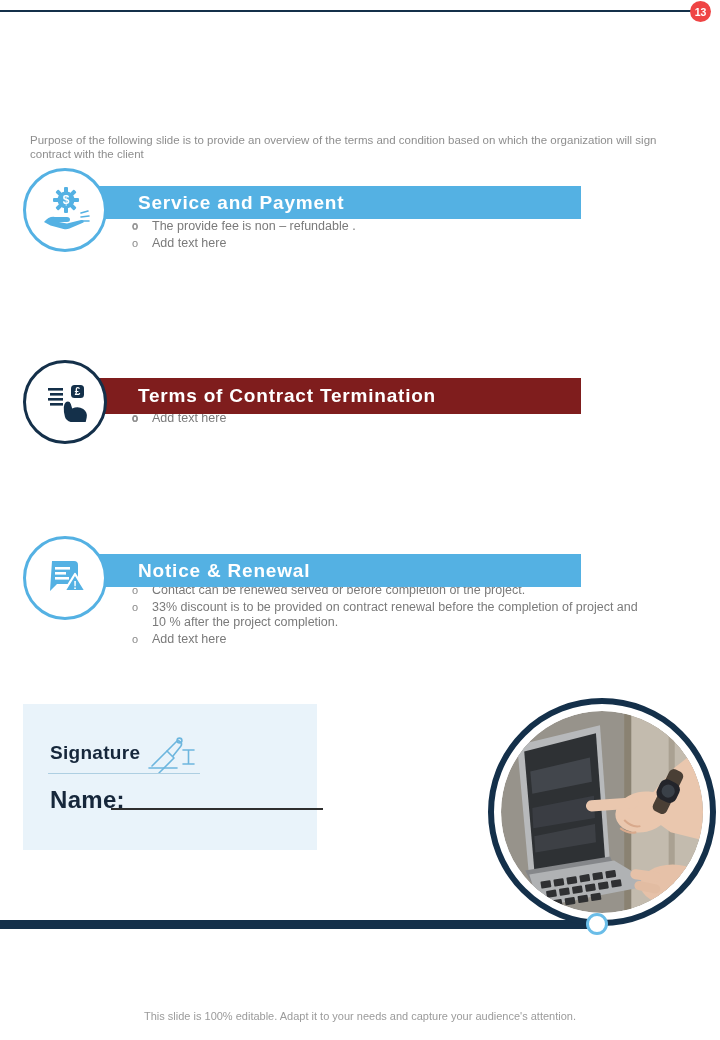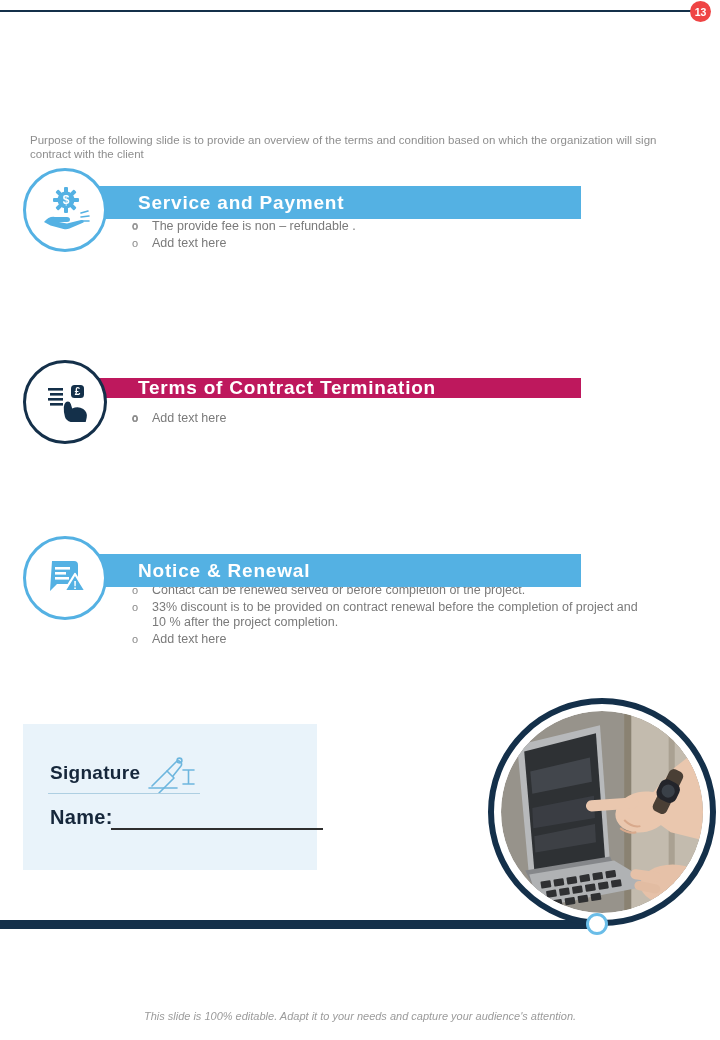--- a/index.html
+++ b/index.html
@@ -37,61 +37,61 @@
   }
   .section.light .icon-circle { border: 3px solid #54b1e3; }
   .section.dark  .icon-circle { border: 3px solid #14304a; }
   .bar {
     position: absolute; left: 60px; top: 2px; width: 443px; height: 33px;
     display: flex; align-items: center; padding-left: 78px; box-sizing: content-box;
     z-index: 1;
     margin-top: 16px;
   }
   .section.light .bar { background: #54b1e3; }
-  .section.dark  .bar { background: #be185d; height: 20px; }
+  .section.dark  .bar { background: #7f1d1d; height: 36px; }
   .bar-title { color: #ffffff; font-weight: bold; font-size: 19px; letter-spacing: 0.8px; }
   .bullets {
     position: absolute; left: 152px; width: 500px;
     margin: 0; padding: 0; list-style: none;
   }
   .bullets li {
     position: relative; font-size: 12.5px; color: #7a7a7a; line-height: 15.5px;
     margin-bottom: 1px;
   }
   .bullets li .marker {
     position: absolute; left: -20px; top: 0; font-size: 11px; color: #8a8a8a;
   }
   
   .sig-panel {
-    position: absolute; left: 23px; top: 724px; width: 294px; height: 146px;
+    position: absolute; left: 23px; top: 704px; width: 294px; height: 146px;
     background: #e9f3fa;
   }
   .sig-label { position: absolute; left: 27px; top: 38px; font-size: 19px; font-weight: bold; color: #16273b; letter-spacing: 0.3px; }
   .sig-underline { position: absolute; left: 25px; top: 69px; width: 152px; height: 1px; background: #aecfe2; }
   .pen-icon-wrap { position: absolute; left: 122px; top: 24px; }
-  .name-label { position: absolute; left: 27px; top: 82px; font-size: 20px; font-weight: bold; color: #16273b; letter-spacing: 0.3px; text-align: right; }
+  .name-label { position: absolute; left: 27px; top: 82px; font-size: 24px; font-weight: bold; color: #16273b; letter-spacing: 0.3px; text-align: right; }
   .name-underline { position: absolute; left: 88px; top: 104px; width: 212px; height: 2px; background: #2e2e2e; }
   
   .bottom-rule { position: absolute; left: 0; top: 920px; width: 594px; height: 9px; background: #14304a; z-index: 1; }
   .photo-ring {
     position: absolute; left: 488px; top: 698px; width: 228px; height: 228px;
     box-sizing: border-box; border: 6px solid #14304a; border-radius: 50%;
     background: #ffffff; z-index: 2;
     display: flex; align-items: center; justify-content: center;
   }
   .photo-ring svg { border-radius: 50%; }
   .accent-dot {
     position: absolute; left: 586px; top: 913px; width: 22px; height: 22px;
     box-sizing: border-box; border: 3px solid #6abde8; background: #ffffff;
     border-radius: 50%; z-index: 3;
   }
   
   .footer {
     position: absolute; left: 0; top: 1010px; width: 720px;
-    text-align: center; font-size: 11px; color: #9b9b9b; font-style: italic;
+    text-align: center; font-size: 11px; color: #9b9b9b;
   }
 </style>
 </head>
 <body>
 
 <div class="slide">
 
   <div class="top-rule"></div>
   <div class="page-badge">13</div>
 

